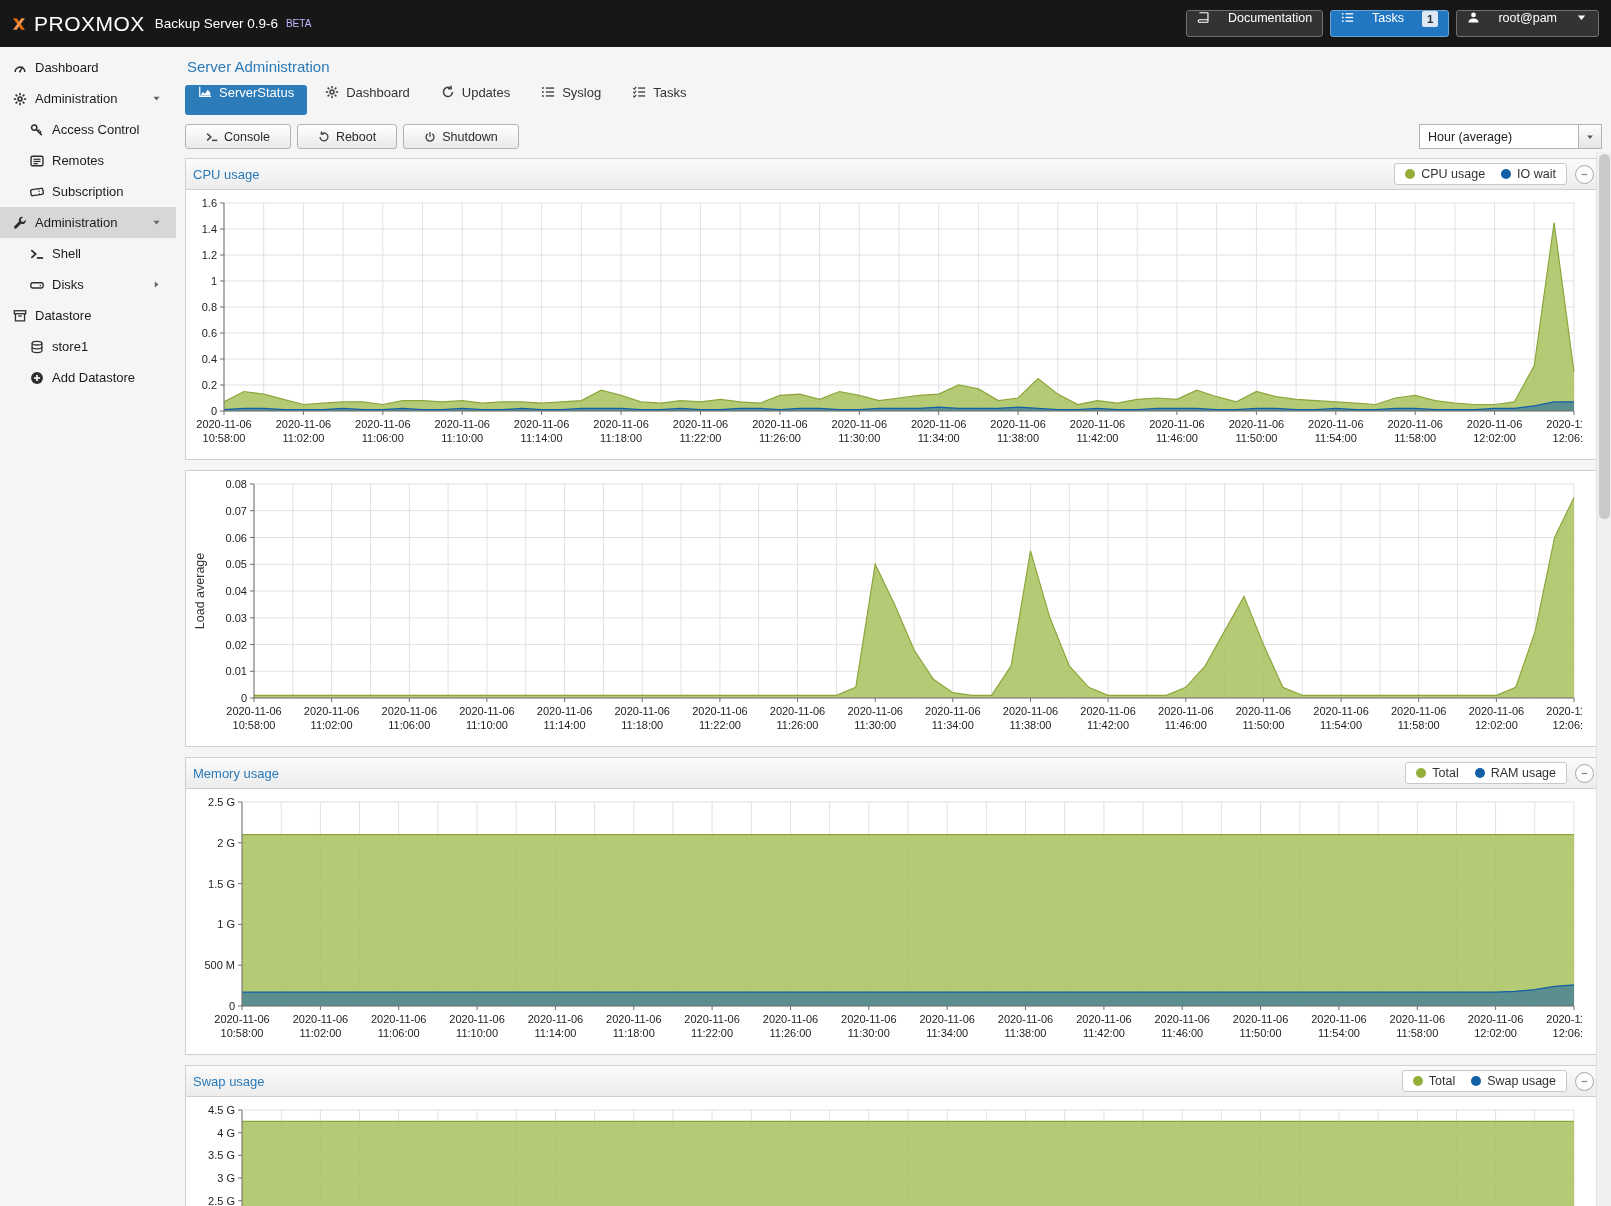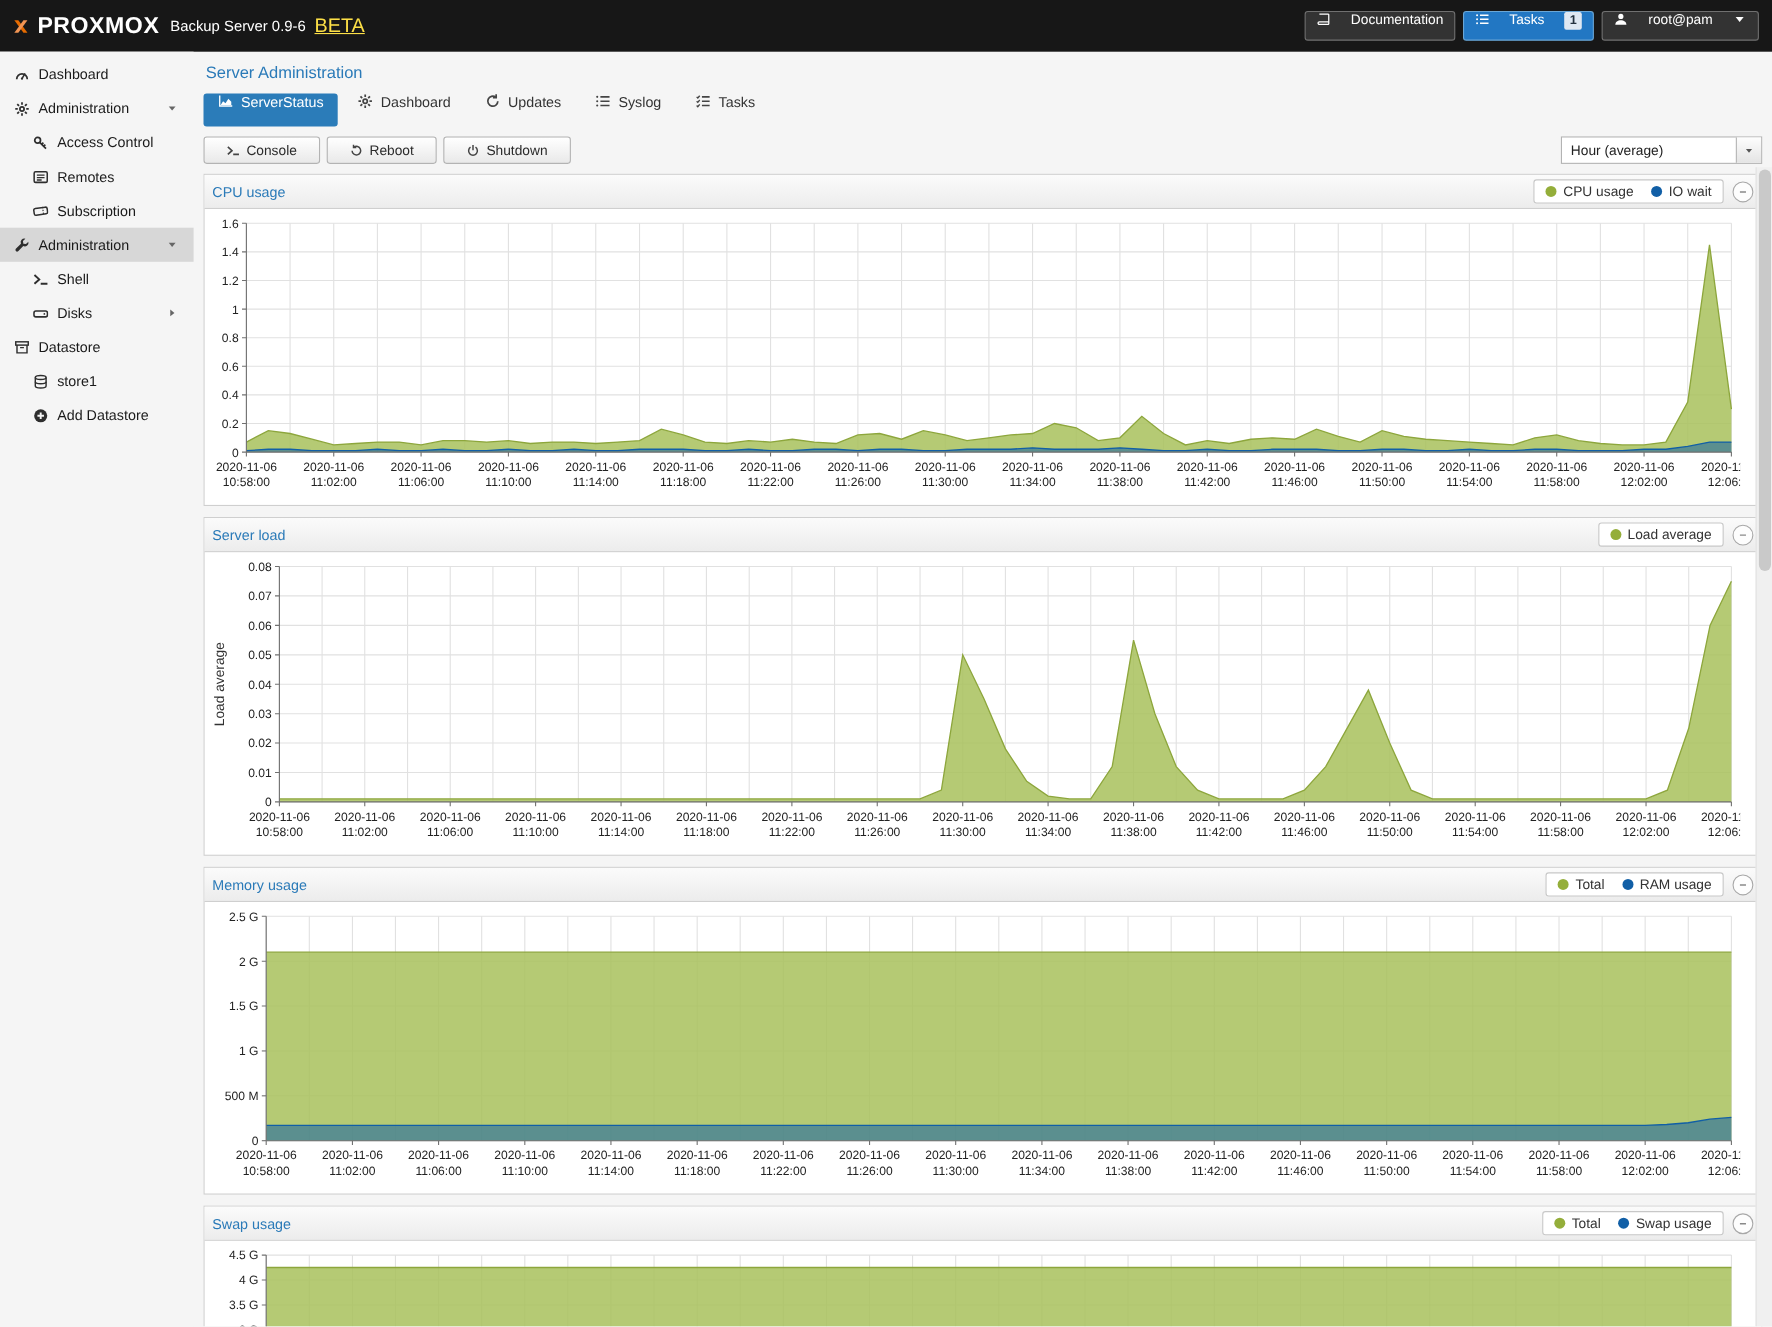--- a/index.html
+++ b/index.html
@@ -1,23 +1,23 @@
 <!DOCTYPE html>
 <html><head>
 <meta charset="utf-8">
 <style>
   html,body{margin:0;padding:0;width:1611px;height:1206px;overflow:hidden;
     font-family:"Liberation Sans",sans-serif;font-size:13px;background:#f5f5f5;color:#222}
   
   .topbar{height:47px;background:#171717;display:flex;align-items:center;
     justify-content:space-between;padding:0 12px;box-sizing:border-box}
   .brand{display:flex;align-items:center;gap:8px}
-  .brand-text{color:#fff;font-weight:bold;font-size:21px;letter-spacing:.5px}
+  .brand-text{color:#fff;font-weight:normal;font-size:21px;letter-spacing:.5px}
   .product{color:#fff;font-size:13.5px;margin-left:2px}
-  .beta{color:#fde047;font-size:18px;text-decoration:underline;cursor:pointer}
+  .beta{color:#c4b5fd;font-size:10px;cursor:pointer}
   .top-actions{display:flex;gap:7px;align-items:center}
   .tb-btn{display:inline-flex;align-items:flex-start;gap:18px;height:27px;padding:0 10px;
     background:#333;border:1px solid #707070;border-radius:3px;color:#fff;font-size:12.5px;cursor:pointer}
   .tb-btn .icn svg{width:13px;height:13px}
   .tb-btn.primary{background:#2277c3;border-color:#6aa6d5}
   .badge{background:#dfe8f2;color:#24323f;border-radius:2px;padding:0 5px;font-size:11.5px;
     line-height:16px;font-weight:bold}
   
   .workspace{display:flex;height:1159px;position:relative}
   .icn{display:inline-flex;align-items:center}
@@ -517,34 +517,20 @@
               <line x1="1304.6" y1="218" x2="1304.6" y2="222" stroke="#707070" stroke-width="1"></line>
               <text x="1304.6" y="235" text-anchor="middle" font-size="11" fill="#222" font-family="Liberation Sans,sans-serif">2020-11-06</text>
               <text x="1304.6" y="249" text-anchor="middle" font-size="11" fill="#222" font-family="Liberation Sans,sans-serif">12:02:00</text>
               <line x1="1384" y1="218" x2="1384" y2="222" stroke="#707070" stroke-width="1"></line>
               <text x="1384" y="235" text-anchor="middle" font-size="11" fill="#222" font-family="Liberation Sans,sans-serif">2020-11-06</text>
               <text x="1384" y="249" text-anchor="middle" font-size="11" fill="#222" font-family="Liberation Sans,sans-serif">12:06:00</text>
             </svg>
           </div>
         </div>
         <div class="panel">
-          <div class="panel-header">
-            <div class="panel-title">Server load</div>
-            <div class="legend-box">
-              <span class="legend-item">
-                <span class="legend-dot" style="background:#94ae3a"></span>
-                <span>Load average</span>
-              </span>
-            </div>
-            <div class="panel-tool">
-              <svg viewBox="0 0 16 16">
-                <line x1="4" y1="8" x2="12" y2="8" stroke="currentColor" stroke-width="1.8"></line>
-              </svg>
-            </div>
-          </div>
           <div class="panel-body">
             <svg width="1392" height="268">
               <line x1="64" y1="10" x2="64" y2="224" stroke="#e1e1e1" stroke-width="1"></line>
               <line x1="102.8" y1="10" x2="102.8" y2="224" stroke="#e1e1e1" stroke-width="1"></line>
               <line x1="141.6" y1="10" x2="141.6" y2="224" stroke="#e1e1e1" stroke-width="1"></line>
               <line x1="180.5" y1="10" x2="180.5" y2="224" stroke="#e1e1e1" stroke-width="1"></line>
               <line x1="219.3" y1="10" x2="219.3" y2="224" stroke="#e1e1e1" stroke-width="1"></line>
               <line x1="258.1" y1="10" x2="258.1" y2="224" stroke="#e1e1e1" stroke-width="1"></line>
               <line x1="296.9" y1="10" x2="296.9" y2="224" stroke="#e1e1e1" stroke-width="1"></line>
               <line x1="335.8" y1="10" x2="335.8" y2="224" stroke="#e1e1e1" stroke-width="1"></line>

